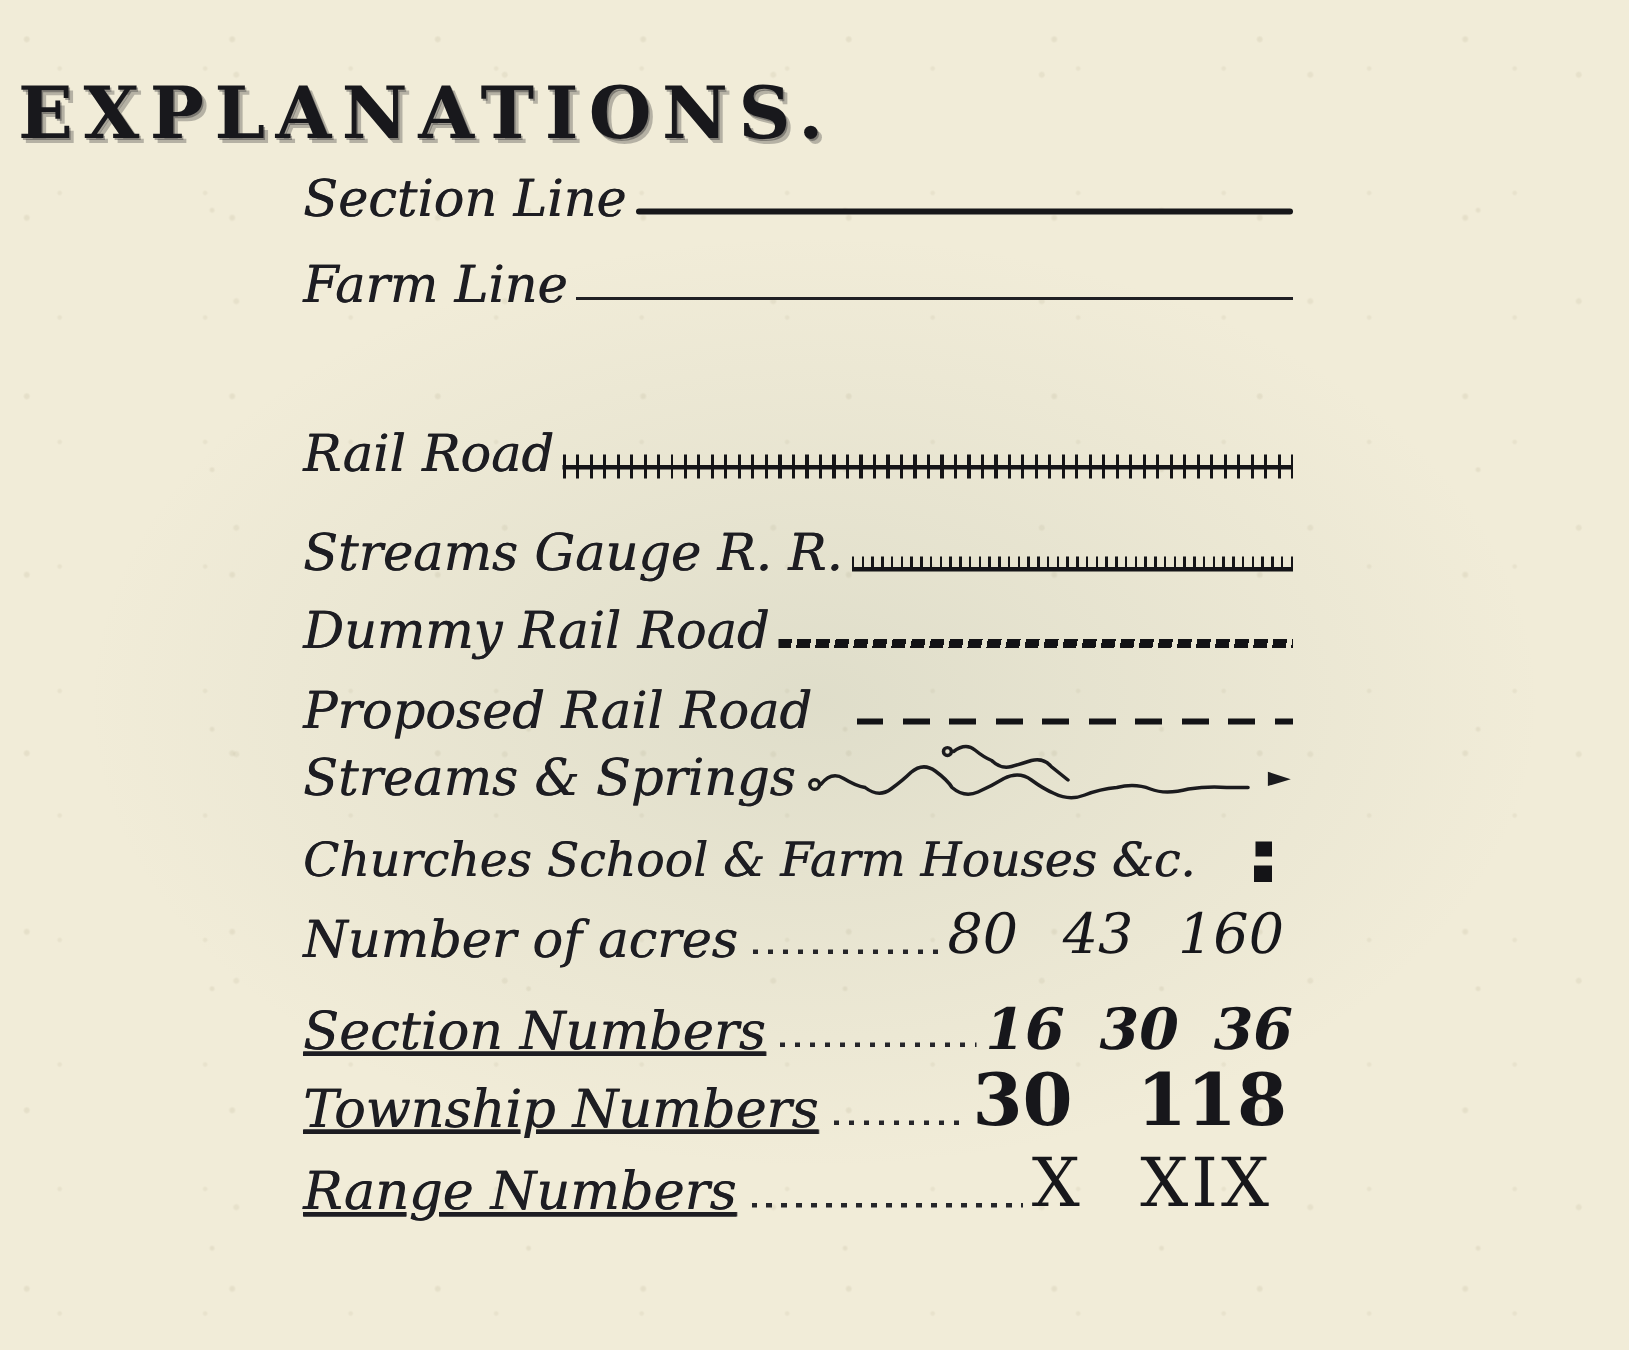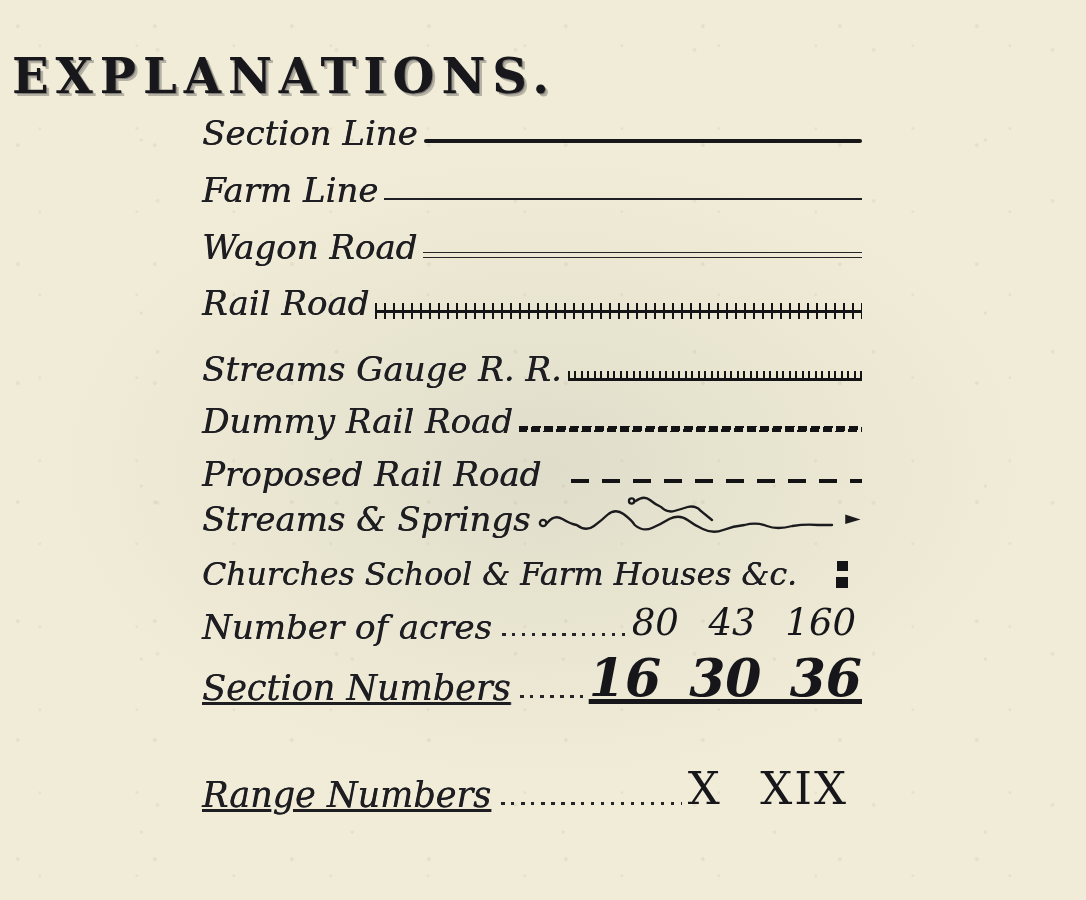--- a/index.html
+++ b/index.html
@@ -72,21 +72,21 @@
     background:repeating-linear-gradient(90deg,#26262a 0 3.5px,transparent 3.5px 10px);
   }
   .squares{
     flex:none;margin-left:auto;margin-bottom:4px;margin-right:14px;
     display:flex;flex-direction:column;align-items:center;gap:6px;
   }
   .sq{width:12px;height:11px;background:#141417;}
   .sq.small{width:11px;height:10px;}
   .value{white-space:pre;color:#17171b;}
   .val-acres{font-style:italic;font-size:37px;word-spacing:18px;margin-bottom:2px;margin-right:6px;}
-  .val-sections{font-style:italic;font-weight:700;font-size:52px;word-spacing:10px;margin-bottom:0;text-decoration:underline;}
+  .val-sections{font-style:italic;font-weight:700;font-size:38px;word-spacing:10px;margin-bottom:0;}
   .val-township{font-weight:700;font-size:48px;word-spacing:26px;margin-bottom:-2px;margin-right:4px;}
   .val-range{font-weight:400;font-size:45px;word-spacing:22px;letter-spacing:2px;margin-bottom:0;margin-right:14px;}
   .r9 .label{font-size:31.5px;font-style:italic;}
   .r11 .label,.r12 .label,.r13 .label{font-size:35px;text-decoration:underline;}
 </style>
 </head>
 <body>
 
 <div class="page">
 
@@ -95,24 +95,20 @@
   <div class="row r1">
     <span class="label">Section Line</span>
     <div class="sym line-solid-thick"></div>
   </div>
 
   <div class="row r2">
     <span class="label">Farm Line</span>
     <div class="sym line-solid-thin"></div>
   </div>
 
-  <div class="row r3">
-    <span class="label">Wagon Road</span>
-    <div class="sym line-double"></div>
-  </div>
 
   <div class="row r4">
     <span class="label">Rail Road</span>
     <div class="sym line-railroad"></div>
   </div>
 
   <div class="row r5">
     <span class="label">Streams Gauge R. R.</span>
     <div class="sym line-narrowgauge"></div>
   </div>
@@ -153,20 +149,25 @@
     <div class="leader"></div>
     <span class="value val-acres">80 43 160</span>
   </div>
 
   <div class="row r11">
     <span class="label">Section Numbers</span>
     <div class="leader"></div>
     <span class="value val-sections">16 30 36</span>
   </div>
 
+  <div class="row r12">
+    <span class="label">Township Numbers</span>
+    <div class="leader"></div>
+    <span class="value val-township">30 118</span>
+  </div>
 
   <div class="row r13">
     <span class="label">Range Numbers</span>
     <div class="leader"></div>
     <span class="value val-range">X XIX</span>
   </div>
 
 </div>
 
 </body></html>

